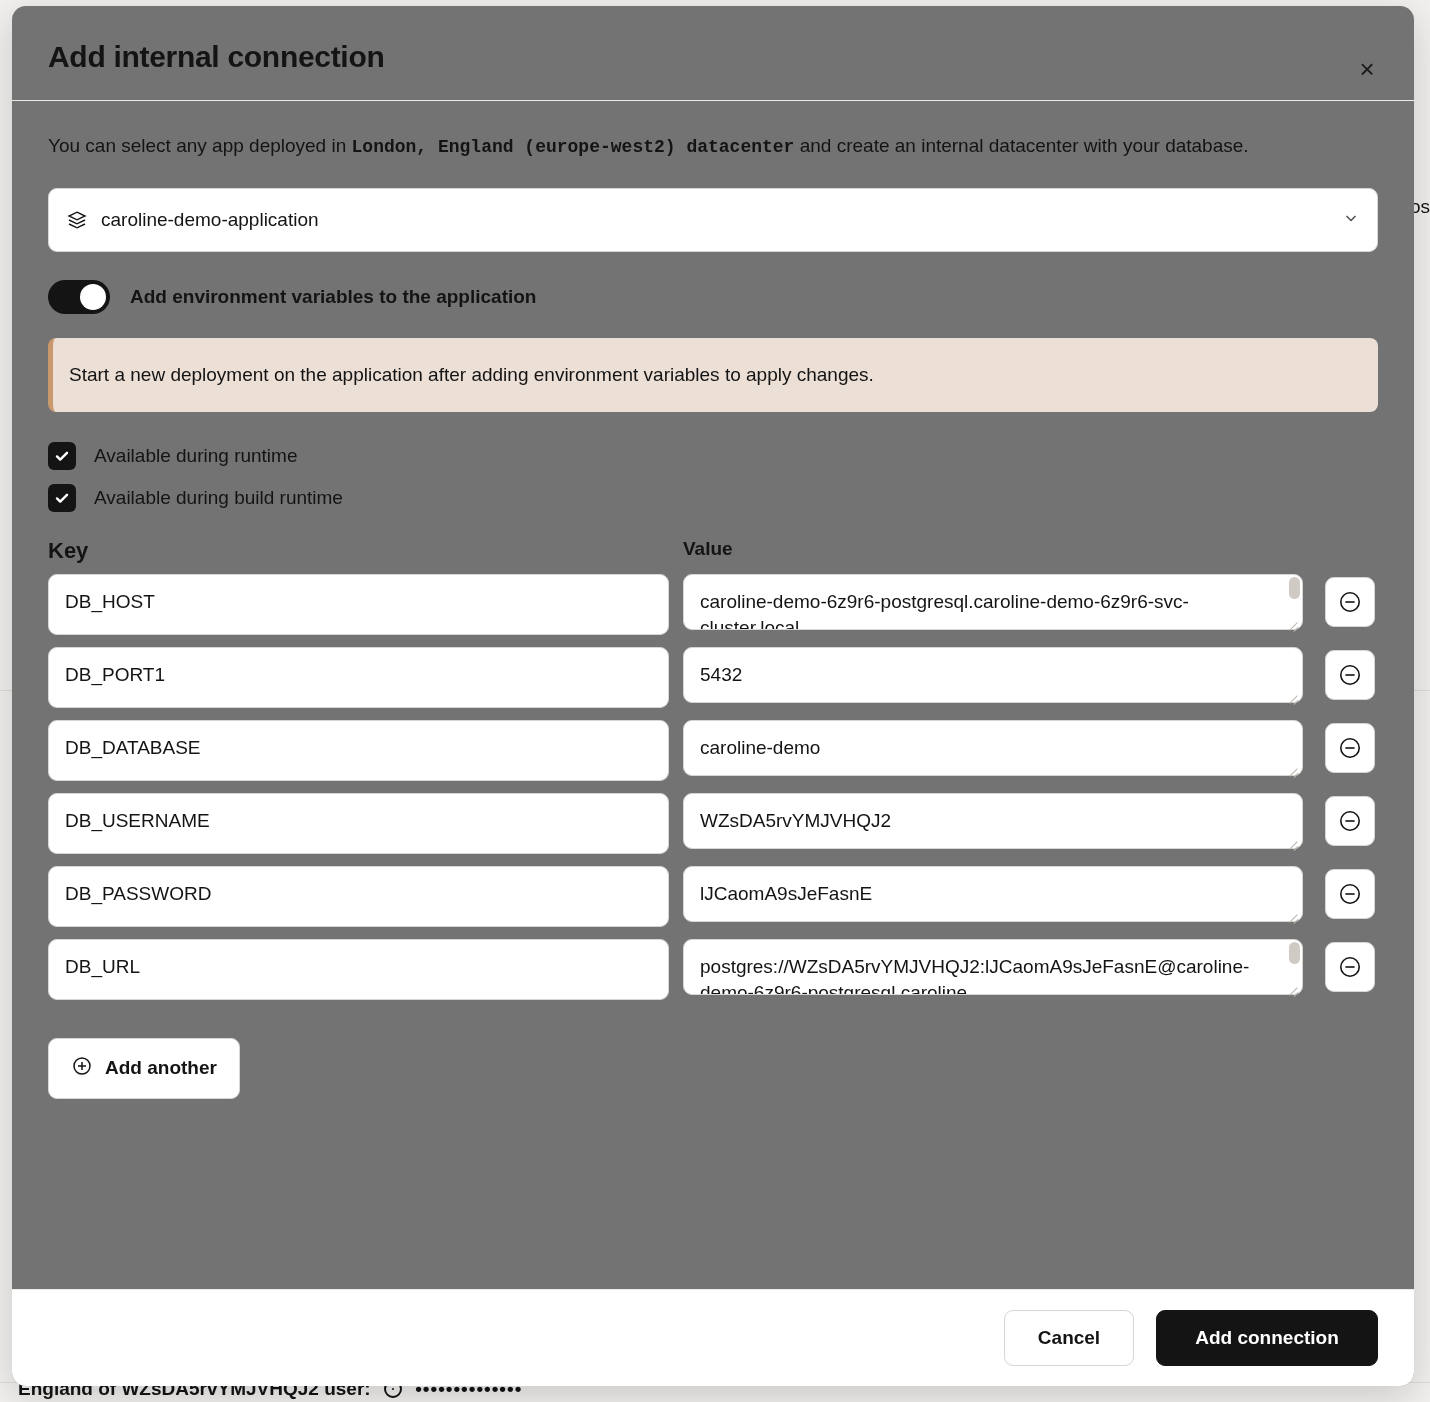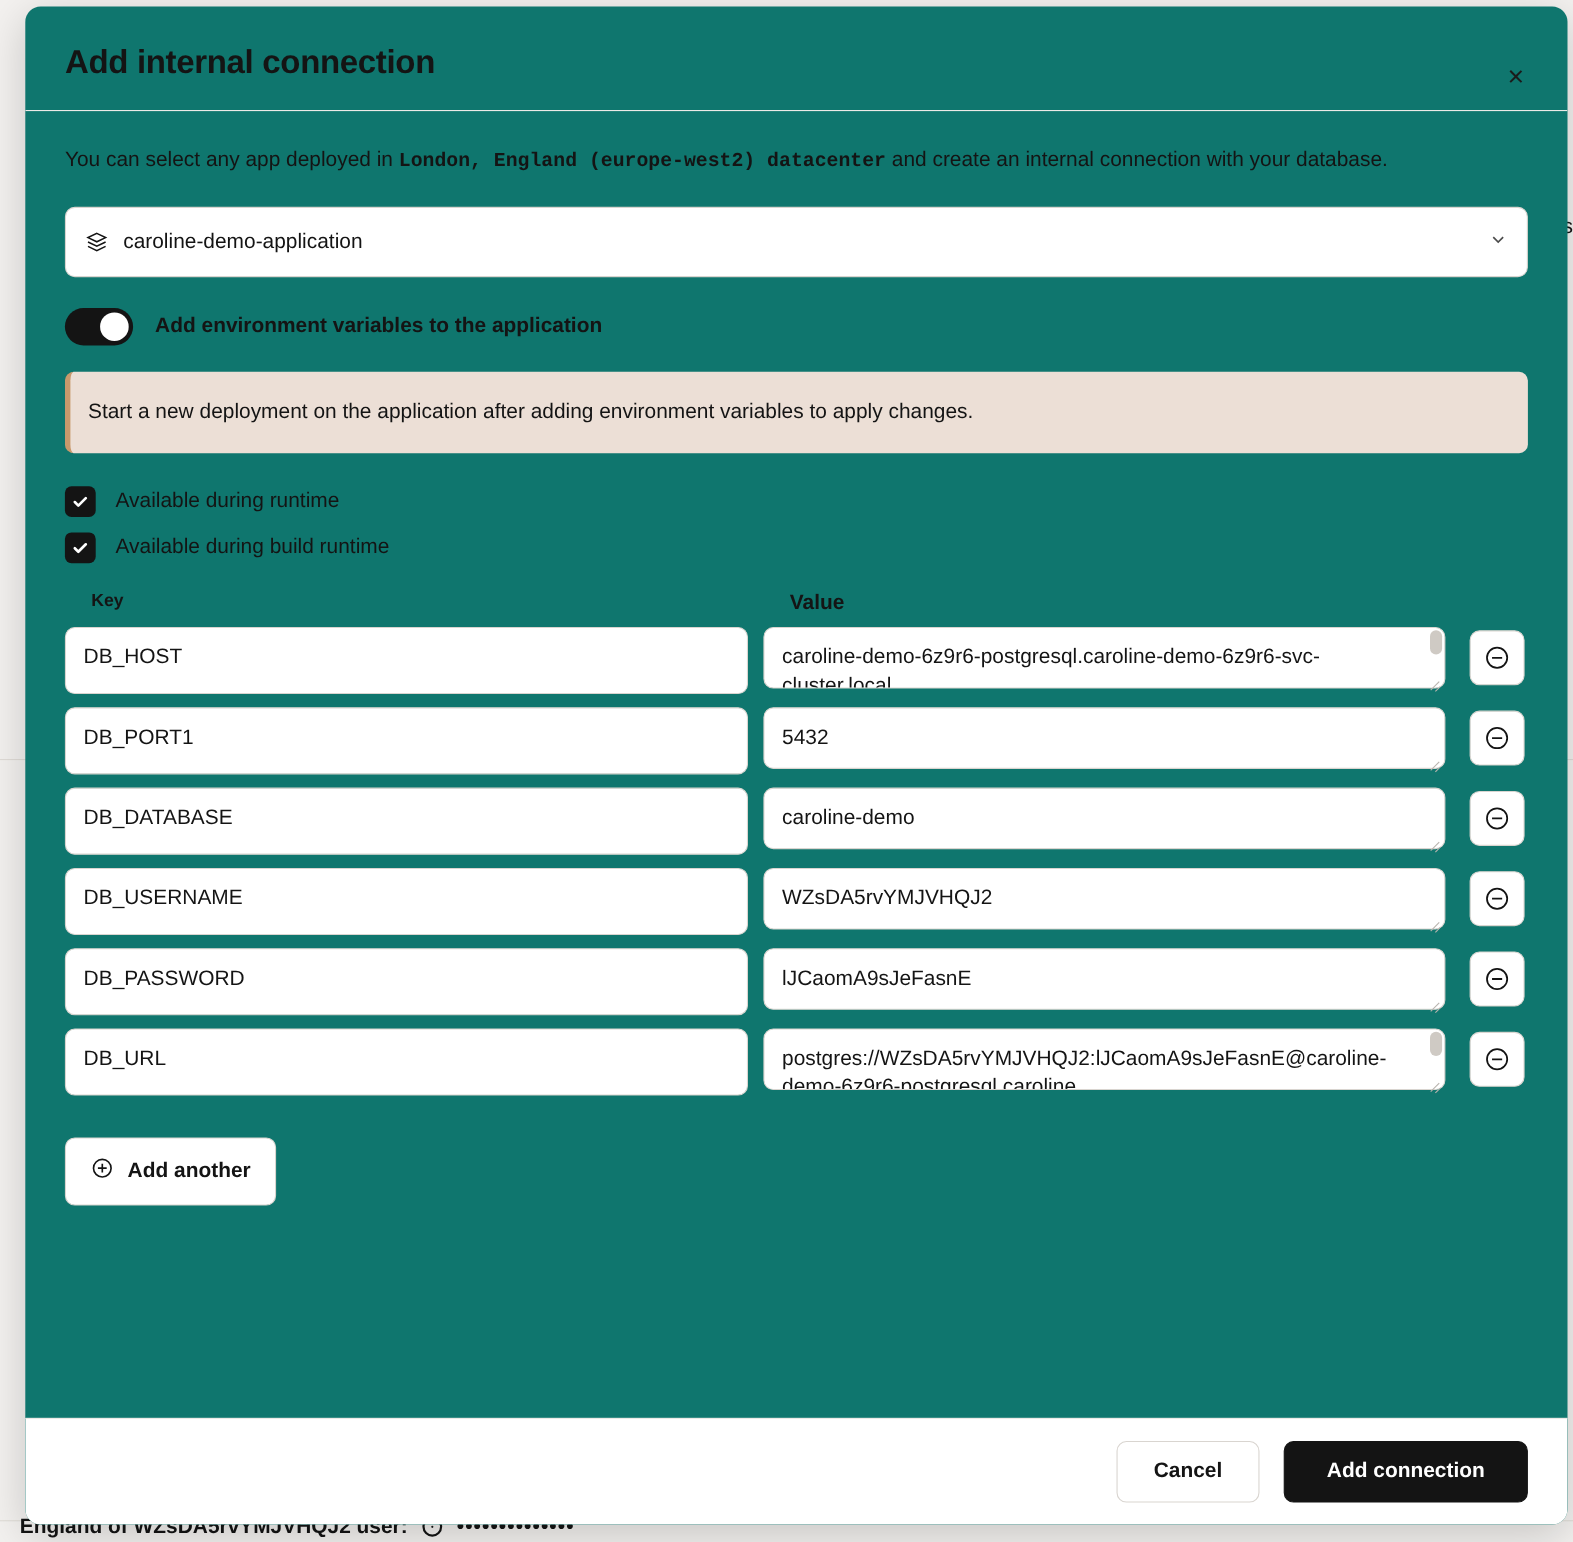--- a/index.html
+++ b/index.html
@@ -62,25 +62,25 @@
     position: absolute;
     left: 0;
     right: 0;
     height: 1px;
     background: #e0dcd7;
   }
 
   
   .modal {
     position: absolute;
-    left: 23px;
+    left: 12px;
     top: 6px;
     width: 1402px;
     height: 1380px;
-    background: #0f766e;
+    background: #737373;
     border-radius: 14px;
     box-shadow: 0 10px 40px rgba(0,0,0,0.18);
     display: flex;
     flex-direction: column;
     overflow: hidden;
   }
   .modal-header {
     position: relative;
     padding: 34px 36px 26px 36px;
     border-bottom: 1px solid #eceae7;
@@ -218,24 +218,23 @@
     color: #141414;
   }
 
   .kv-header {
     display: flex;
     margin-top: 26px;
     margin-bottom: 10px;
   }
   .kv-header .col-key {
     width: 635px;
-    font-size: 16px;
-    font-weight: 700;
-    color: #141414;
-    margin-left: 24px;
+    font-size: 22px;
+    font-weight: 700;
+    color: #141414;
   }
   .kv-header .col-value {
     font-size: 19px;
     font-weight: 700;
     color: #141414;
   }
 
   .kv-row {
     display: flex;
     align-items: flex-start;
@@ -380,21 +379,21 @@
   <div class="modal">
 
     <div class="modal-header">
       <div class="modal-title">Add internal connection</div>
       <button class="close-btn">×</button>
     </div>
 
     <div class="modal-body">
 
       <p class="intro">
-        <span>You can select any app deployed in </span><b class="mono-ish">London, England (europe-west2) datacenter</b><span> and create an internal connection with your database.</span>
+        <span>You can select any app deployed in </span><b class="mono-ish">London, England (europe-west2) datacenter</b><span> and create an internal datacenter with your database.</span>
       </p>
 
       <div class="app-select">
         <span class="stack-icon">
           <svg width="20" height="20" viewBox="0 0 20 20" fill="none" stroke="currentColor" stroke-width="1.4">
             <path d="M10 2.2 18 6l-8 3.8L2 6z"></path>
             <path d="M2 10l8 3.8L18 10"></path>
             <path d="M2 14l8 3.8L18 14"></path>
           </svg>
         </span>

